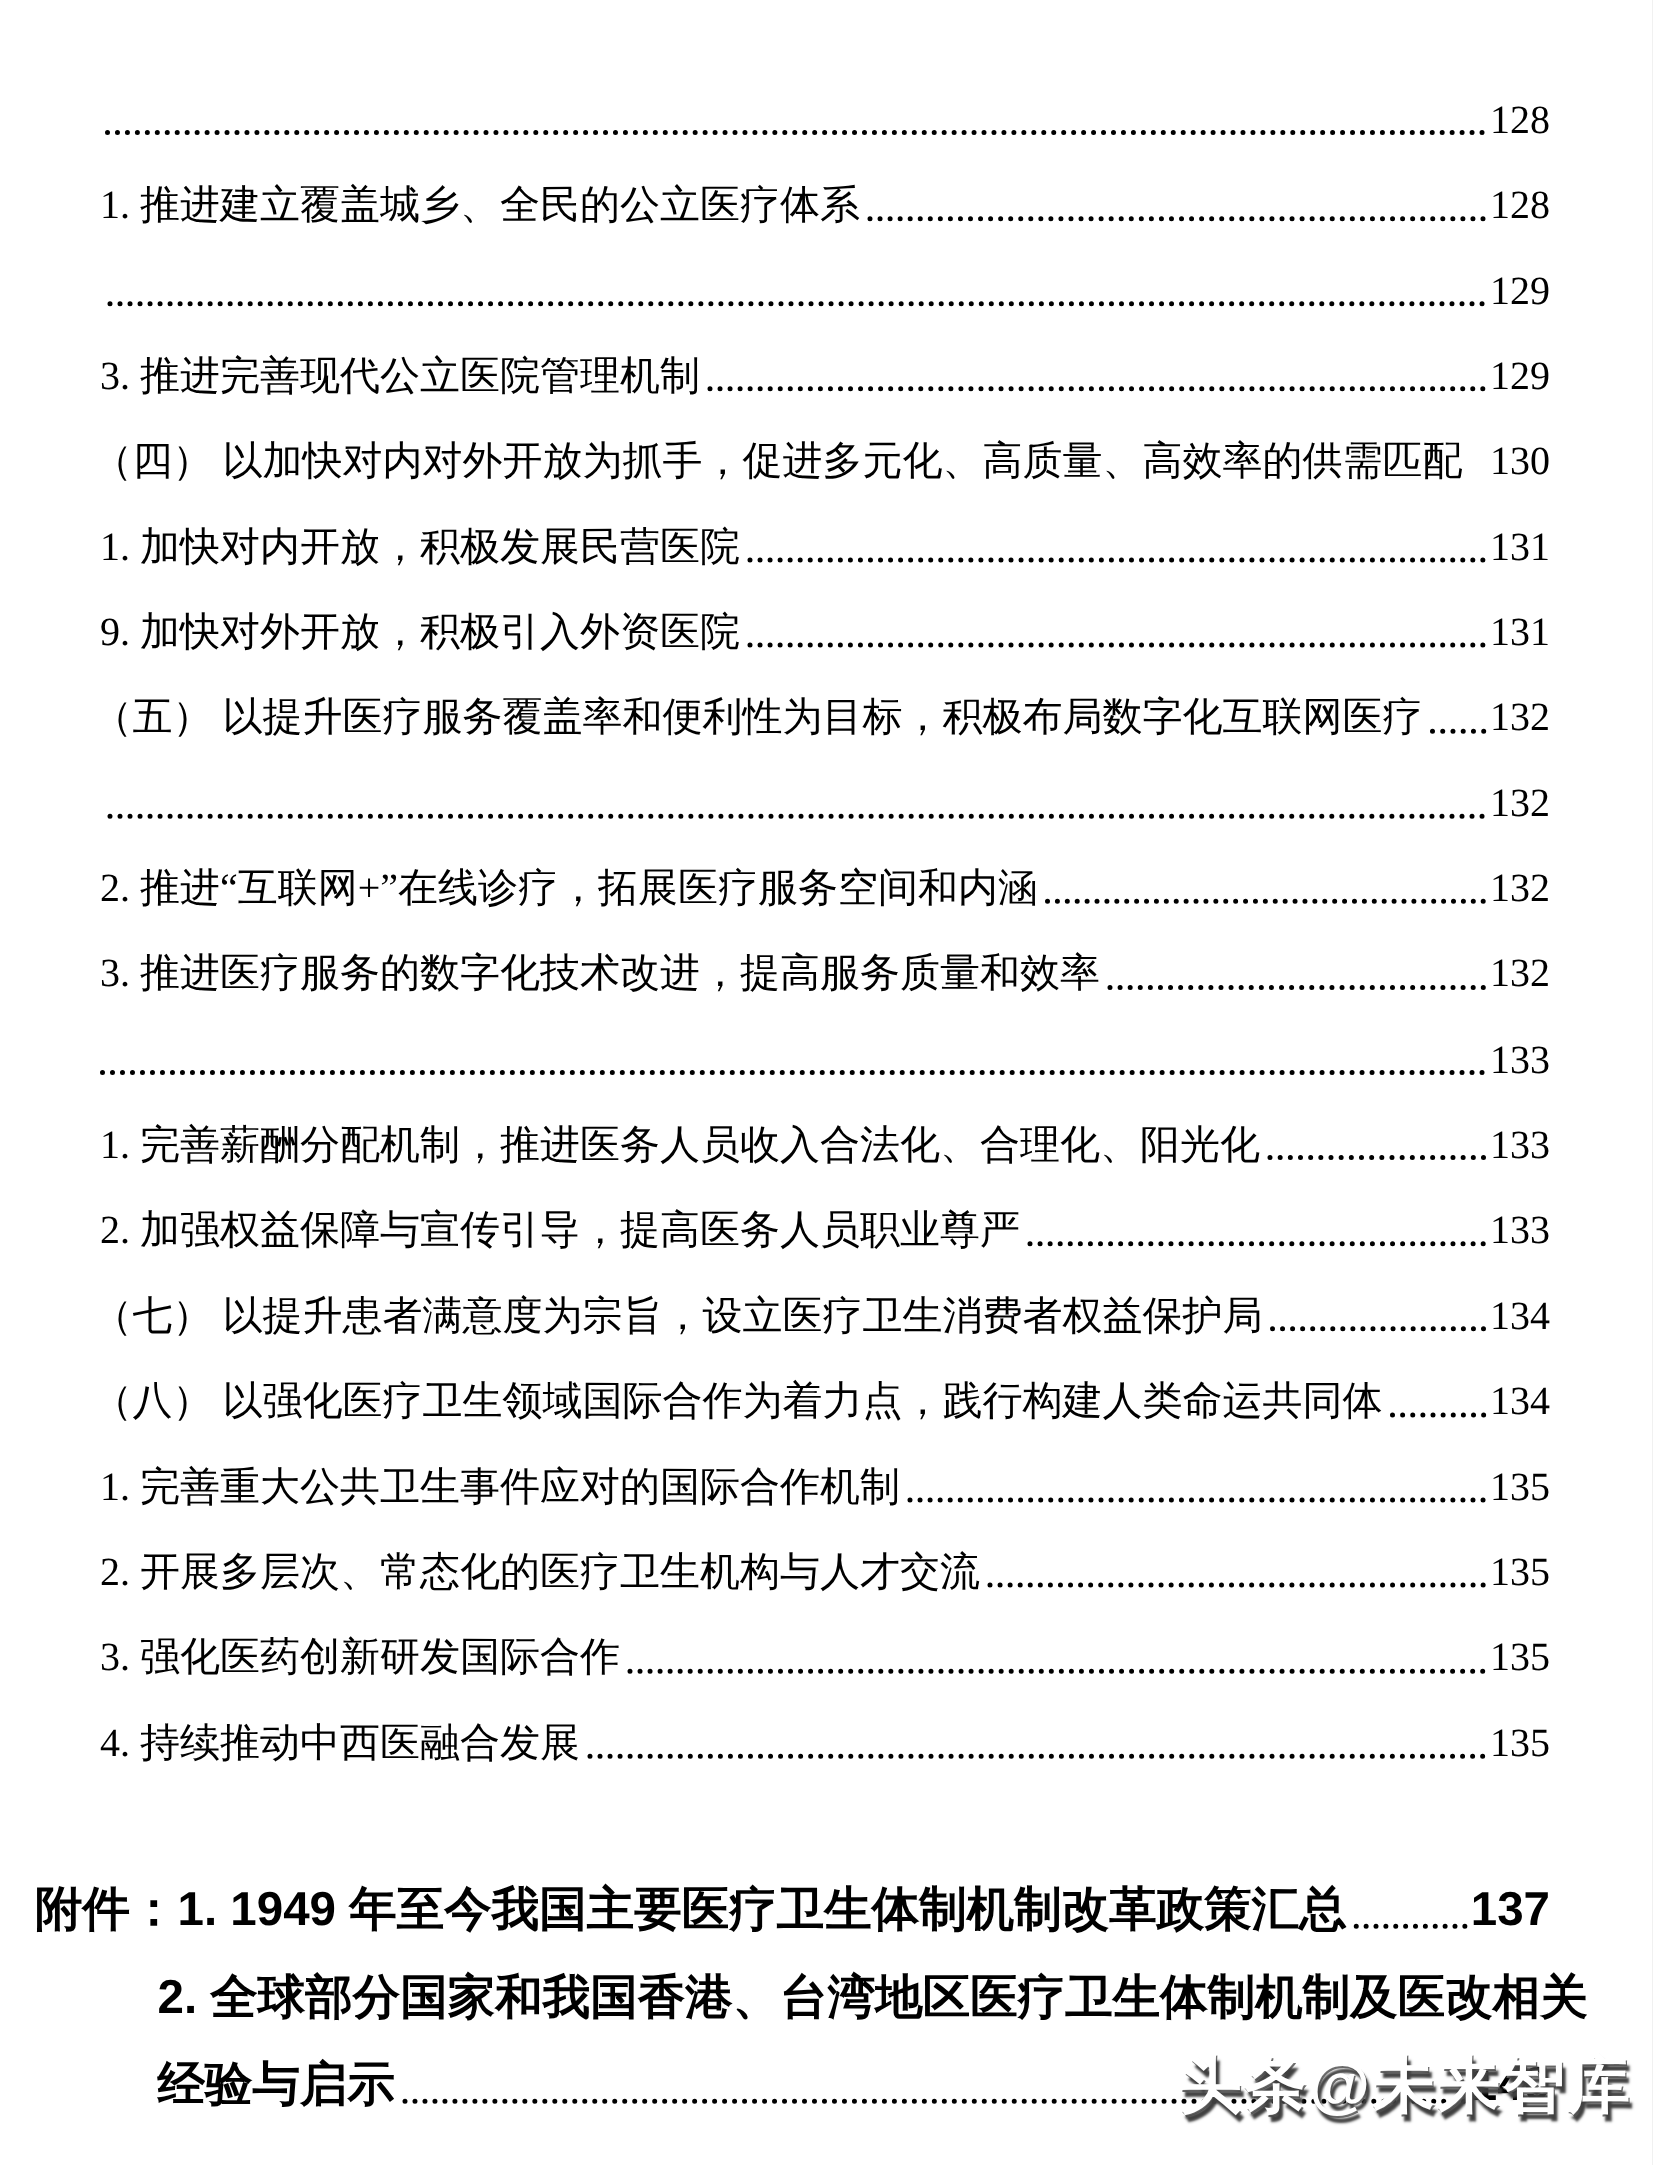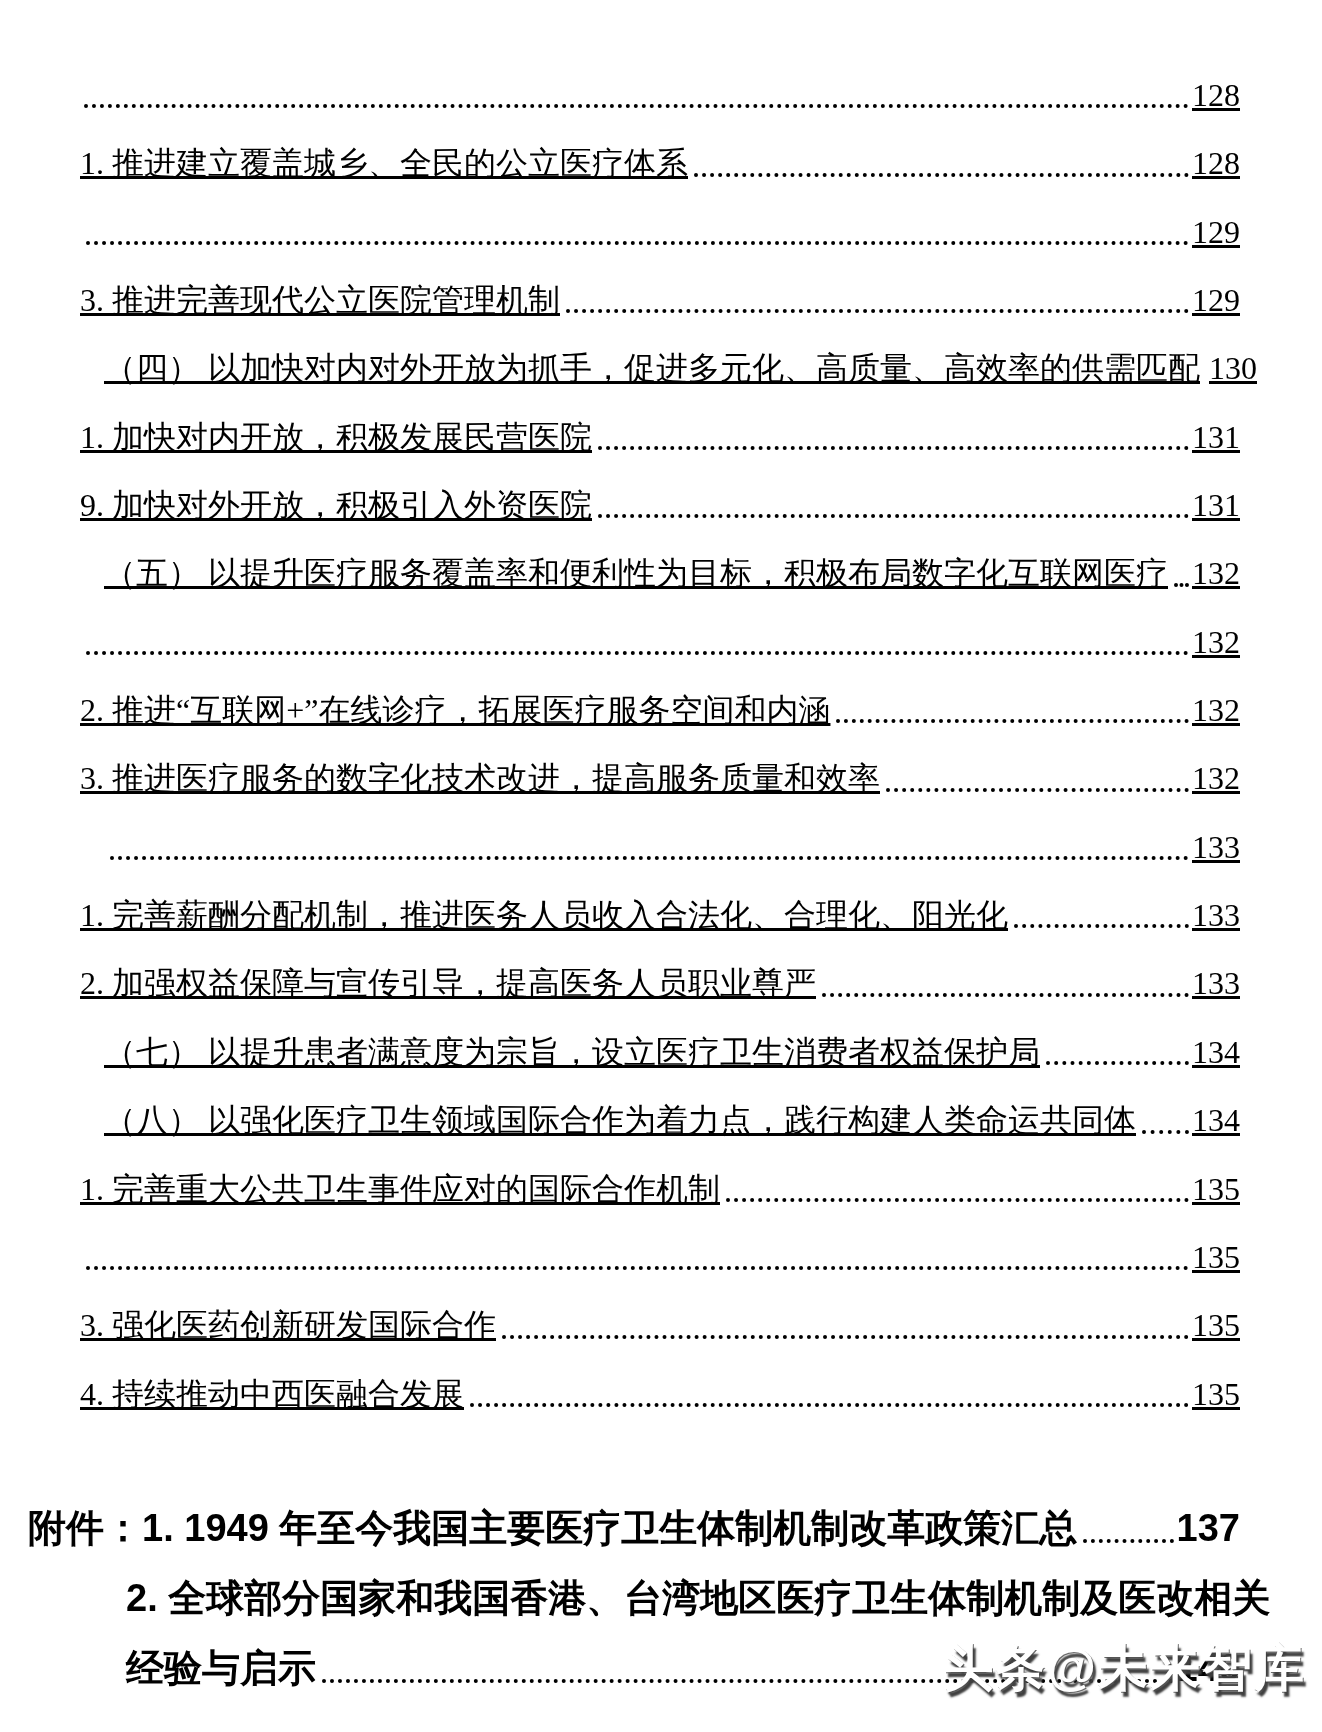--- a/index.html
+++ b/index.html
@@ -12,40 +12,39 @@
     overflow:hidden;
   }
   .toc{
     padding:61px 82px 0 0;
   }
   .toc-row{
     display:flex;
     align-items:center;
     height:68.35px;
     font-size:32px;
-    text-decoration:underline;
   }
   .toc-row .t{
     line-height:68.35px;
     white-space:nowrap;
   }
   .toc-row .pg{
     line-height:68.35px;
     flex:0 0 auto;
   }
   .leader{
     flex:1 1 auto;
     min-width:0;
     align-self:flex-end;
     margin:0 3px 21px 6px;
     border-bottom:4px dotted #000000;
   }
   .leader.noline{border-bottom:none;}
   .toc-row.cont{padding-left:78px;}
-  .toc-row.l1{padding-left:104px;}
+  .toc-row.l1{padding-left:74px;}
   .toc-row.l2{padding-left:80px;}
 
   .appendix{
     margin-top:65px;
     padding-right:82px;
     margin-left:16px;
   }
   .app-row{
     display:flex;
     align-items:baseline;
@@ -155,20 +154,21 @@
         <span class="t">（八） 以强化医疗卫生领域国际合作为着力点，践行构建人类命运共同体</span>
         <span class="leader"></span>
         <span class="pg">134</span>
       </div>
       <div class="toc-row l2">
         <span class="t">1. 完善重大公共卫生事件应对的国际合作机制</span>
         <span class="leader"></span>
         <span class="pg">135</span>
       </div>
       <div class="toc-row l2">
+        <span class="t">2. 开展多层次、常态化的医疗卫生机构与人才交流</span>
         <span class="leader"></span>
         <span class="pg">135</span>
       </div>
       <div class="toc-row l2">
         <span class="t">3. 强化医药创新研发国际合作</span>
         <span class="leader"></span>
         <span class="pg">135</span>
       </div>
       <div class="toc-row l2">
         <span class="t">4. 持续推动中西医融合发展</span>

